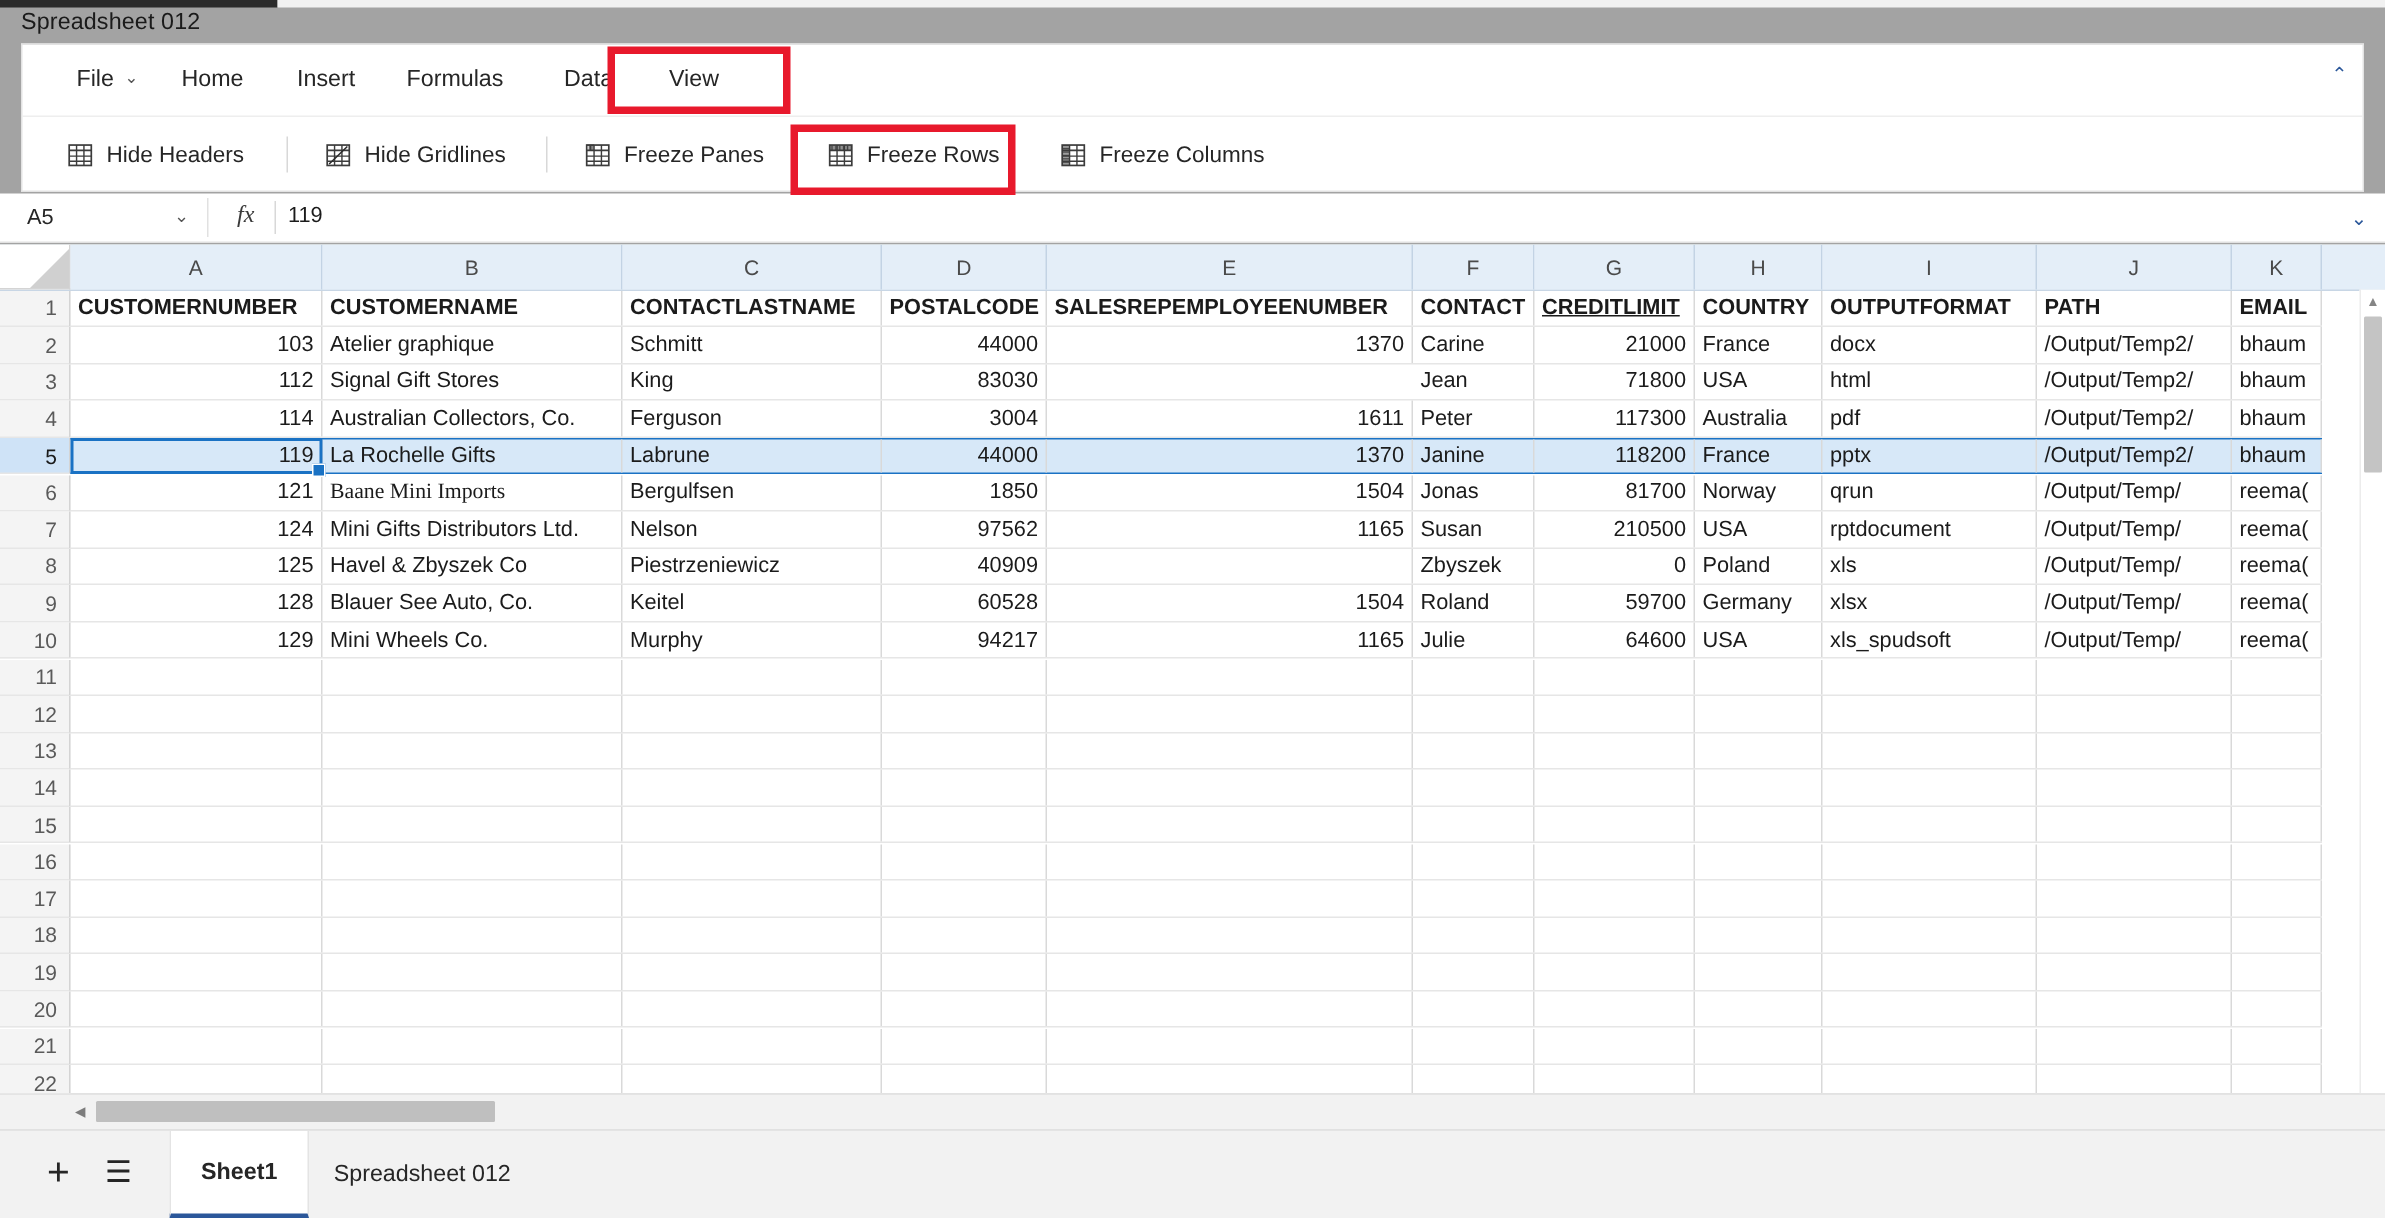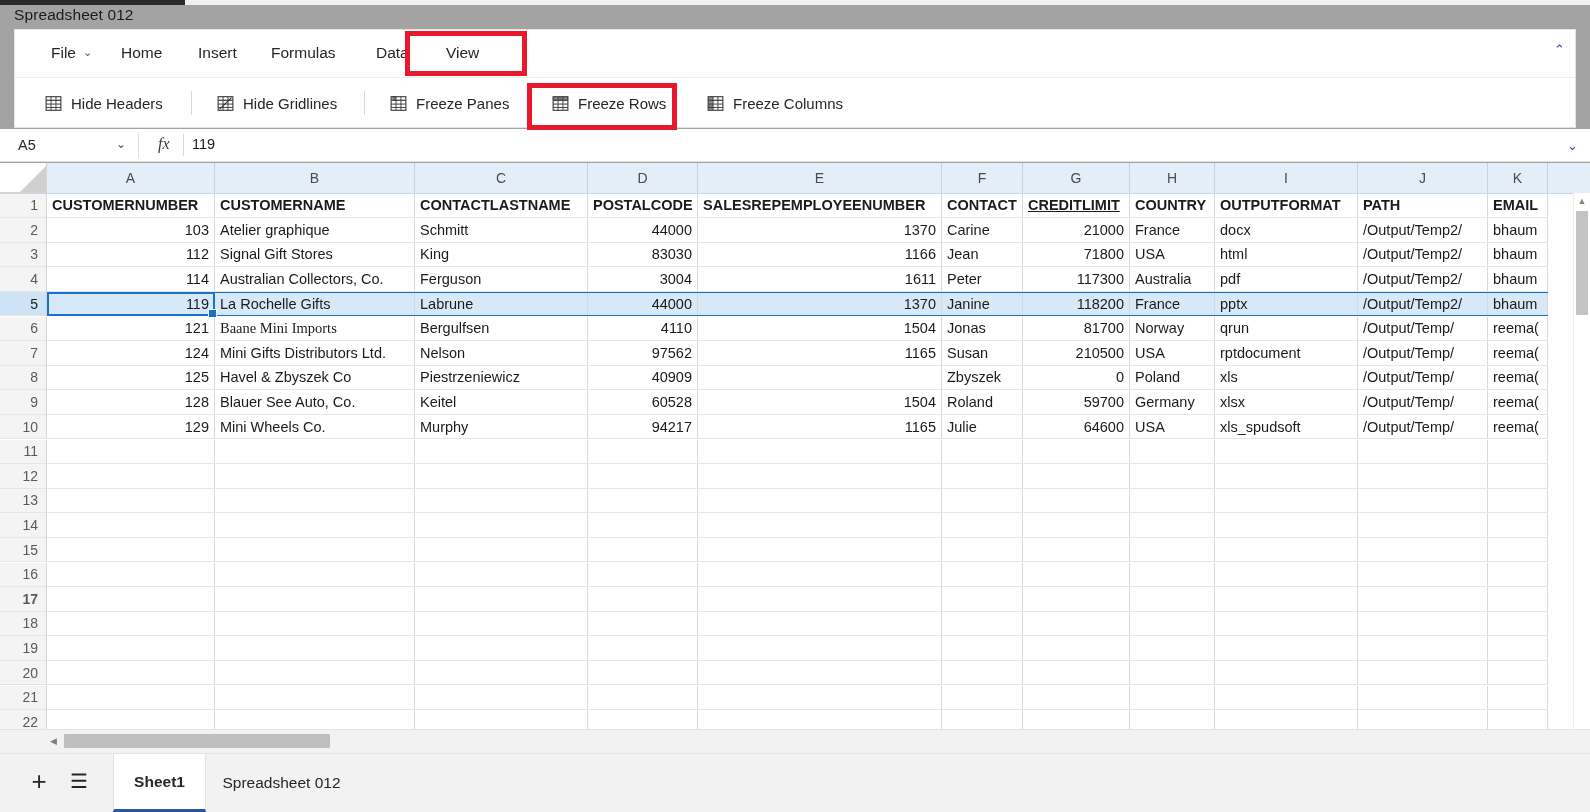--- a/index.html
+++ b/index.html
@@ -595,23 +595,20 @@
           </div>
           <div class="cell" style="left: 168px; width: 200px;">
             <span>Signal Gift Stores</span>
           </div>
           <div class="cell" style="left: 368px; width: 173px;">
             <span>King</span>
           </div>
           <div class="cell num" style="left: 541px; width: 110px;">
             <span>83030</span>
           </div>
-          <div class="cell num" style="left: 651px; width: 244px;">
-            <span>1166</span>
-          </div>
           <div class="cell" style="left: 895px; width: 81px;">
             <span>Jean</span>
           </div>
           <div class="cell num" style="left: 976px; width: 107px;">
             <span>71800</span>
           </div>
           <div class="cell" style="left: 1083px; width: 85px;">
             <span>USA</span>
           </div>
           <div class="cell" style="left: 1168px; width: 143px;">
@@ -707,21 +704,21 @@
           <div class="cell num" style="left: 0px; width: 168px;">
             <span>121</span>
           </div>
           <div class="cell" style="left: 168px; width: 200px; font-family: Liberation Serif, serif;">
             <span>Baane Mini Imports</span>
           </div>
           <div class="cell" style="left: 368px; width: 173px;">
             <span>Bergulfsen</span>
           </div>
           <div class="cell num" style="left: 541px; width: 110px;">
-            <span>4110</span>
+            <span>1850</span>
           </div>
           <div class="cell num" style="left: 651px; width: 244px;">
             <span>1504</span>
           </div>
           <div class="cell" style="left: 895px; width: 81px;">
             <span>Jonas</span>
           </div>
           <div class="cell num" style="left: 976px; width: 107px;">
             <span>81700</span>
           </div>
@@ -1111,21 +1108,21 @@
           <div class="cell" style="left: 1168px; width: 143px;">
             <span></span>
           </div>
           <div class="cell" style="left: 1311px; width: 130px;">
             <span></span>
           </div>
           <div class="cell" style="left: 1441px; width: 60px;">
             <span></span>
           </div>
         </div>
-        <div class="rowhead" style="top: 424.1px; height: 24.6px; font-weight: bold;">
+        <div class="rowhead" style="top: 424.1px; height: 24.6px;">
           <span>17</span>
         </div>
         <div class="gridrow" style="top: 424.1px; height: 24.6px;">
           <div class="cell num" style="left: 0px; width: 168px;">
             <span></span>
           </div>
           <div class="cell" style="left: 168px; width: 200px;">
             <span></span>
           </div>
           <div class="cell" style="left: 368px; width: 173px;">

